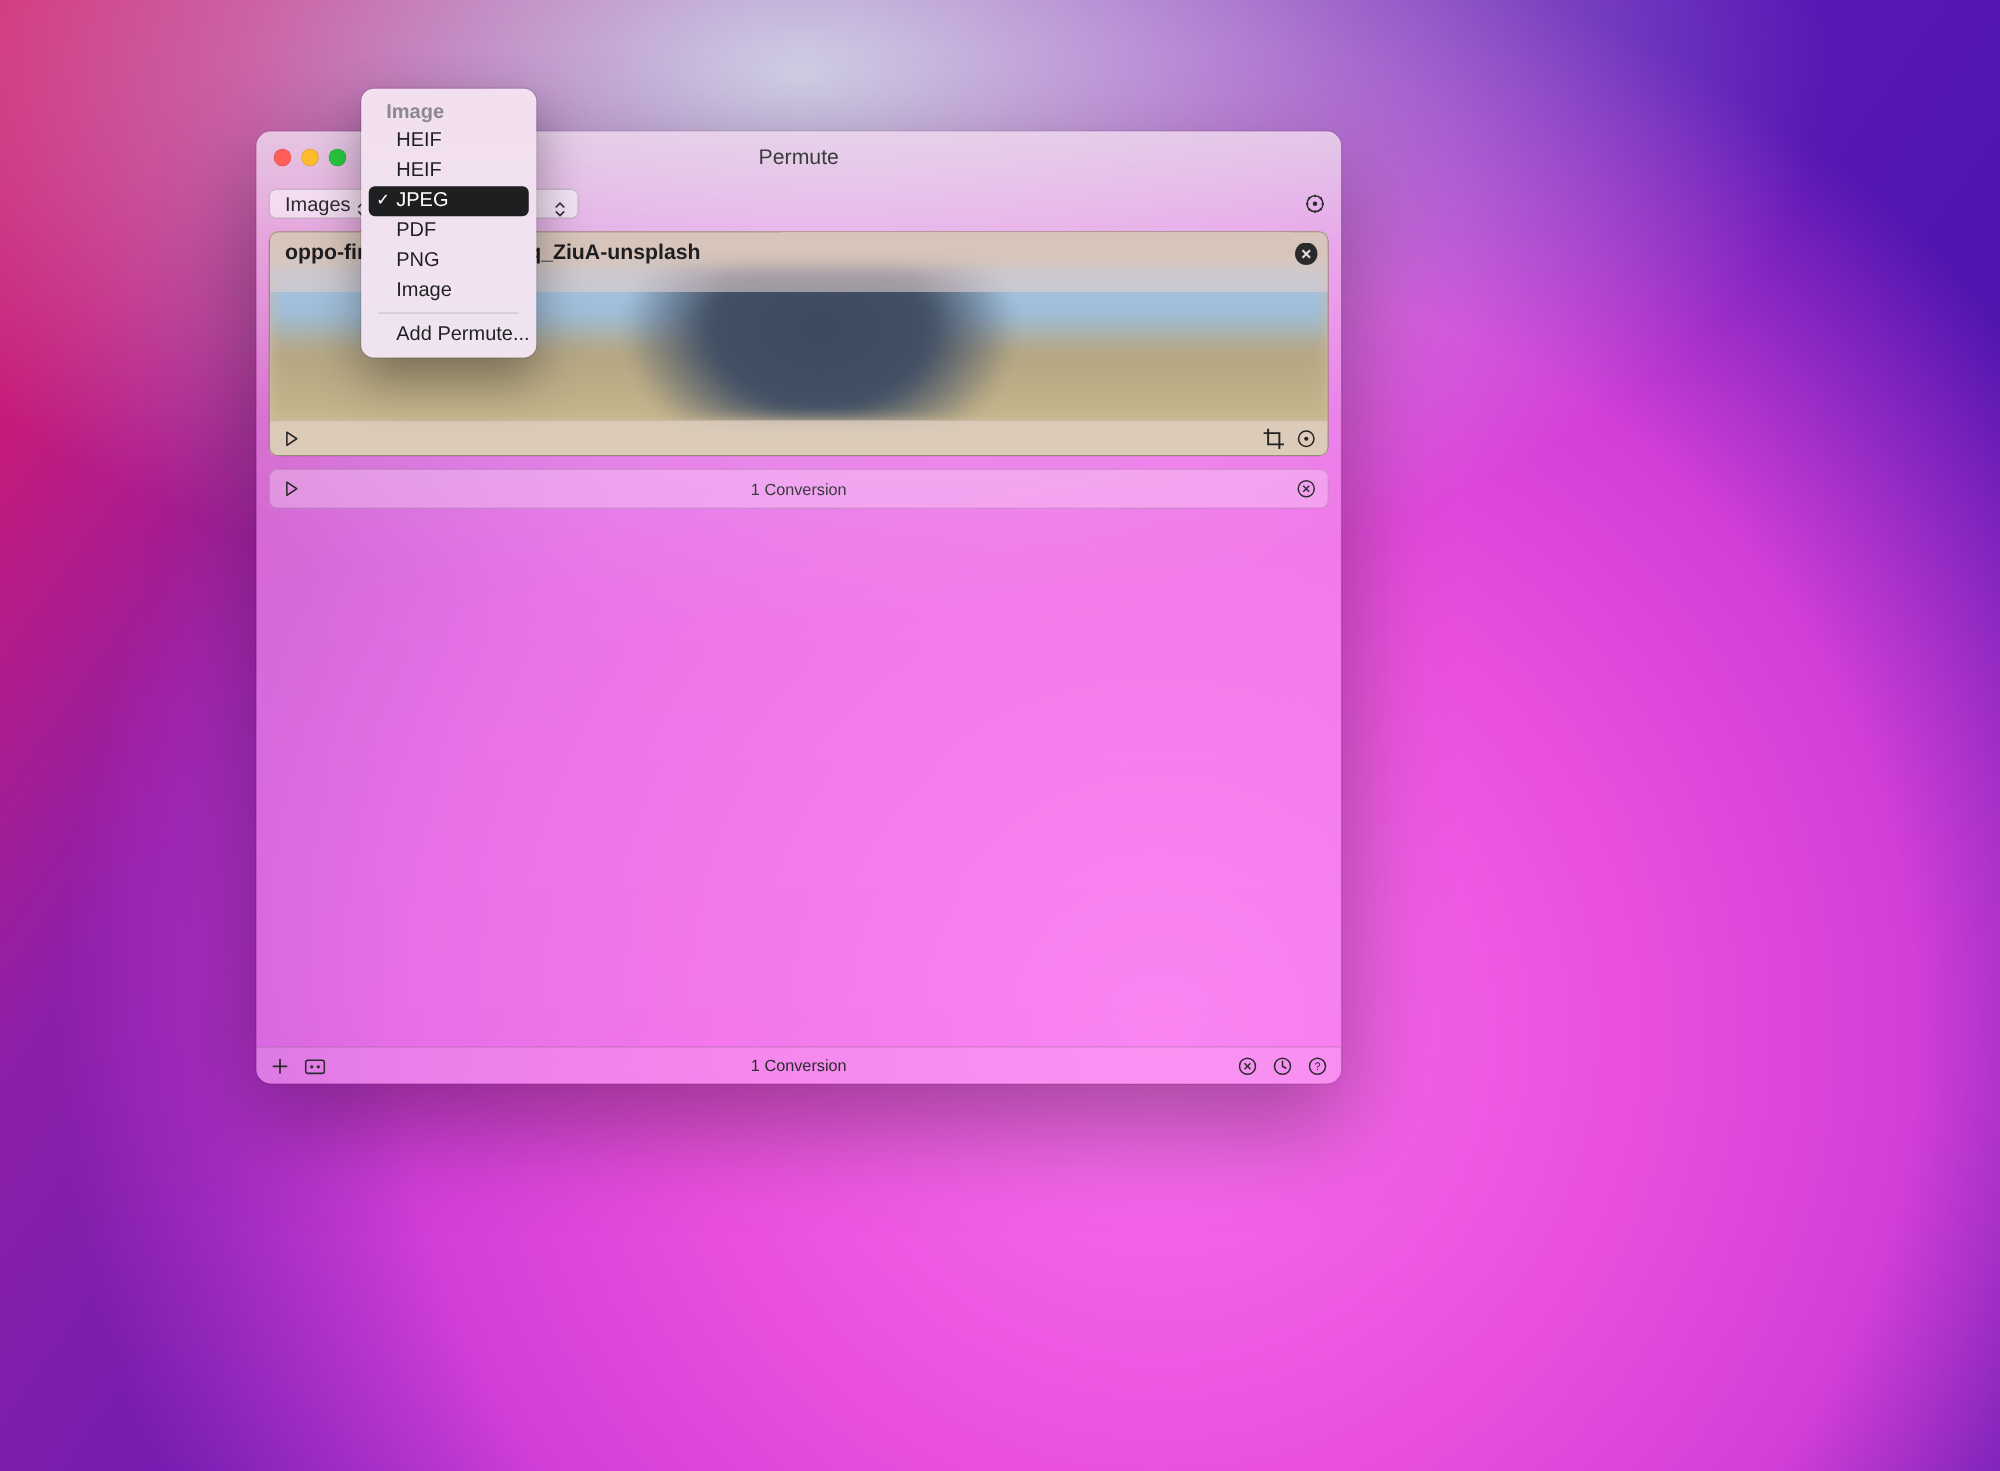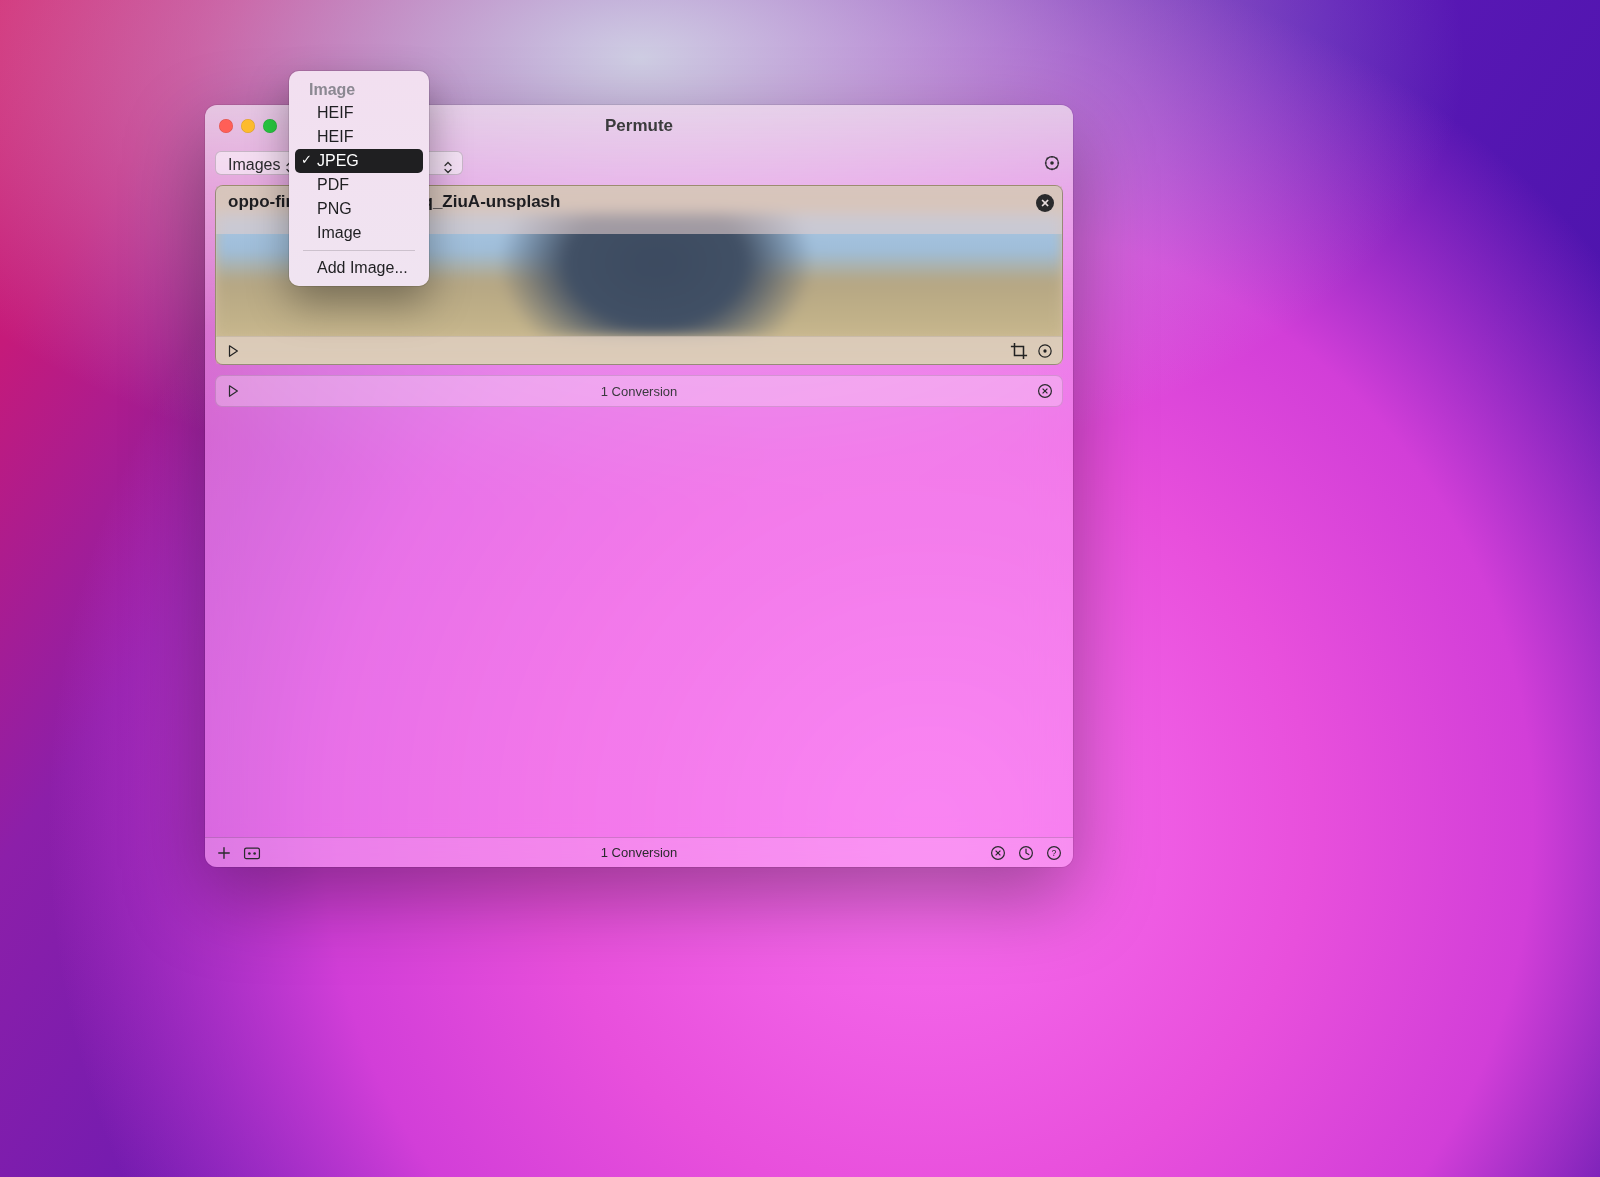--- a/index.html
+++ b/index.html
@@ -25,21 +25,21 @@
   .window-bg {
     position:absolute; inset:0;
     background: linear-gradient(180deg, rgba(235,215,235,0.85) 0%, rgba(245,190,240,0.72) 12%, rgba(250,160,245,0.55) 30%, rgba(250,150,245,0.55) 100%);
   }
 
   .titlebar {
     position: relative;
     height: 42px;
     display: flex; align-items: center; justify-content: center;
   }
-  .title-text { font-size: 17px; font-weight: 700; color: #3b3b3d; text-align: right; }
+  .title-text { font-size: 17px; font-weight: 400; color: #3b3b3d; text-align: right; }
   .traffic-lights { position: absolute; left: 14px; top: 14px; display:flex; gap:8px; }
   .tl { width:14px; height:14px; border-radius:50%; box-shadow: inset 0 0 0 0.5px rgba(0,0,0,0.15);}
   .tl-close { background:#ff5f57; }
   .tl-min { background:#febc2e; }
   .tl-max { background:#28c840; }
 
   .toolbar {
     position: relative;
     height: 38px;
     display:flex; align-items:center;
@@ -329,14 +329,14 @@
 
 <div class="menu">
   <div class="section-label">Image</div>
   <div class="menu-item">HEIF</div>
   <div class="menu-item">HEIF</div>
   <div class="menu-item selected">JPEG</div>
   <div class="menu-item">PDF</div>
   <div class="menu-item">PNG</div>
   <div class="menu-item">Image</div>
   <div class="menu-sep"></div>
-  <div class="menu-item">Add Image...</div>
+  <div class="menu-item">Add Permute...</div>
 </div>
 
 </body></html>

